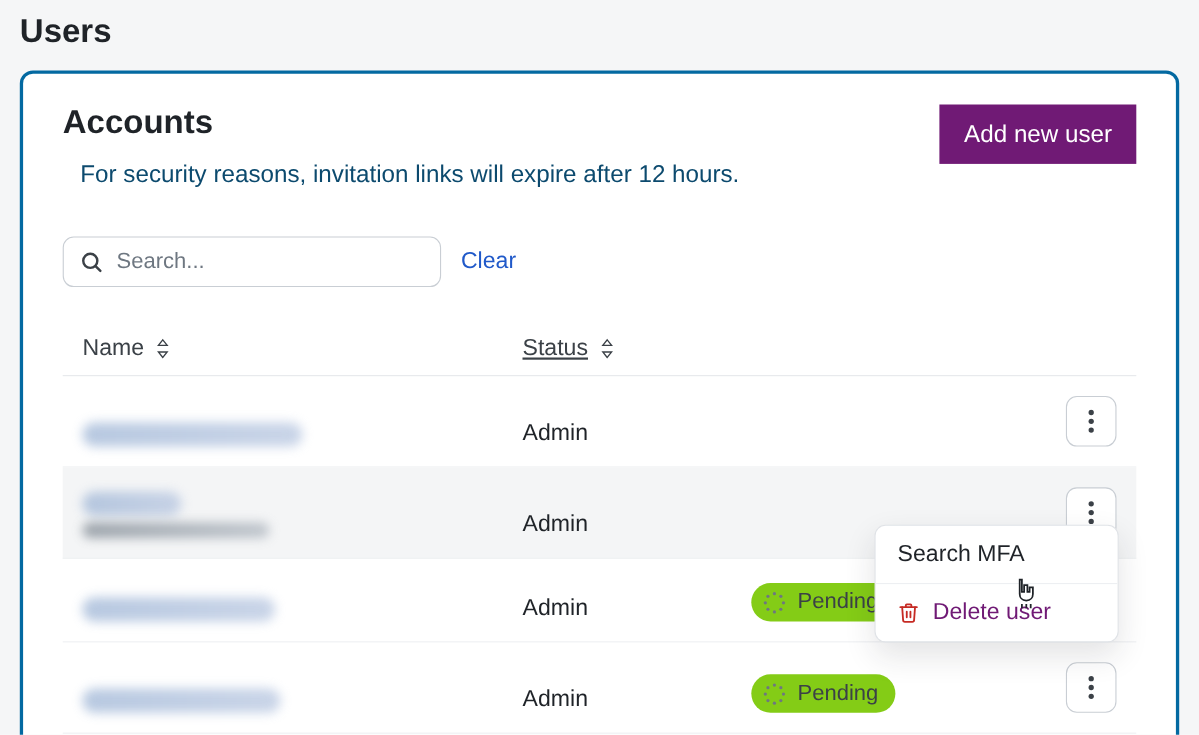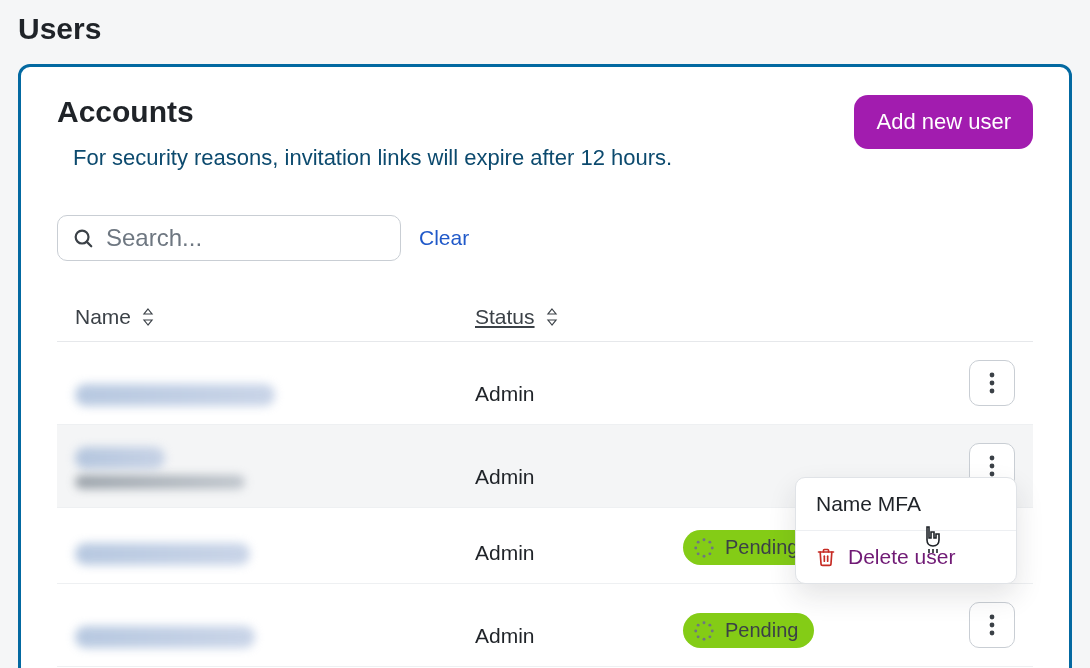--- a/index.html
+++ b/index.html
@@ -38,24 +38,24 @@
       font-size: 30px;
       font-weight: 700;
       margin: 0 0 4px 0;
     }
     .section-subtitle {
       font-size: 22px;
       color: #0c4a6e;
       margin: 16px;
     }
     .add-user-btn {
-      background: #a21caf;
+      background: #701a75;
       color: #fff;
       border: none;
-      border-radius: 14px;
+      border-radius: 0;
       font-size: 22px;
       font-weight: 500;
       padding: 14px 22px;
       cursor: pointer;
     }
 
     .search-row {
       display: flex;
       align-items: center;
       gap: 18px;
@@ -67,21 +67,21 @@
       gap: 10px;
       border: 1px solid #c9ced4;
       border-radius: 10px;
       padding: 8px 14px;
       width: 344px;
       height: 46px;
     }
     .search-box input {
       border: none;
       outline: none;
-      font-size: 24px;
+      font-size: 20px;
       width: 100%;
       color: #1f2328;
     }
     .search-box input::placeholder {
       color: #6e7781;
     }
     .clear-link {
       font-size: 21px;
       color: #2059c9;
       cursor: pointer;
@@ -341,21 +341,21 @@
                 </svg>
             </span>
           </div>
         </div>
       </div>
 
     </div>
 
     <div class="menu">
       <div class="menu-item">
-        <span>Name MFA</span>
+        <span>Search MFA</span>
       </div>
       <div class="menu-item danger">
         <span>
           <svg width="20" height="22" viewBox="0 0 24 24" fill="none" stroke="#c62b24" stroke-width="2" stroke-linecap="round" stroke-linejoin="round">
               <polyline points="3 6 5 6 21 6"></polyline>
               <path d="M19 6l-1 14a2 2 0 0 1-2 2H8a2 2 0 0 1-2-2L5 6"></path>
               <path d="M10 11v6"></path>
               <path d="M14 11v6"></path>
               <path d="M9 6V4a1 1 0 0 1 1-1h4a1 1 0 0 1 1 1v2"></path>
             </svg>

